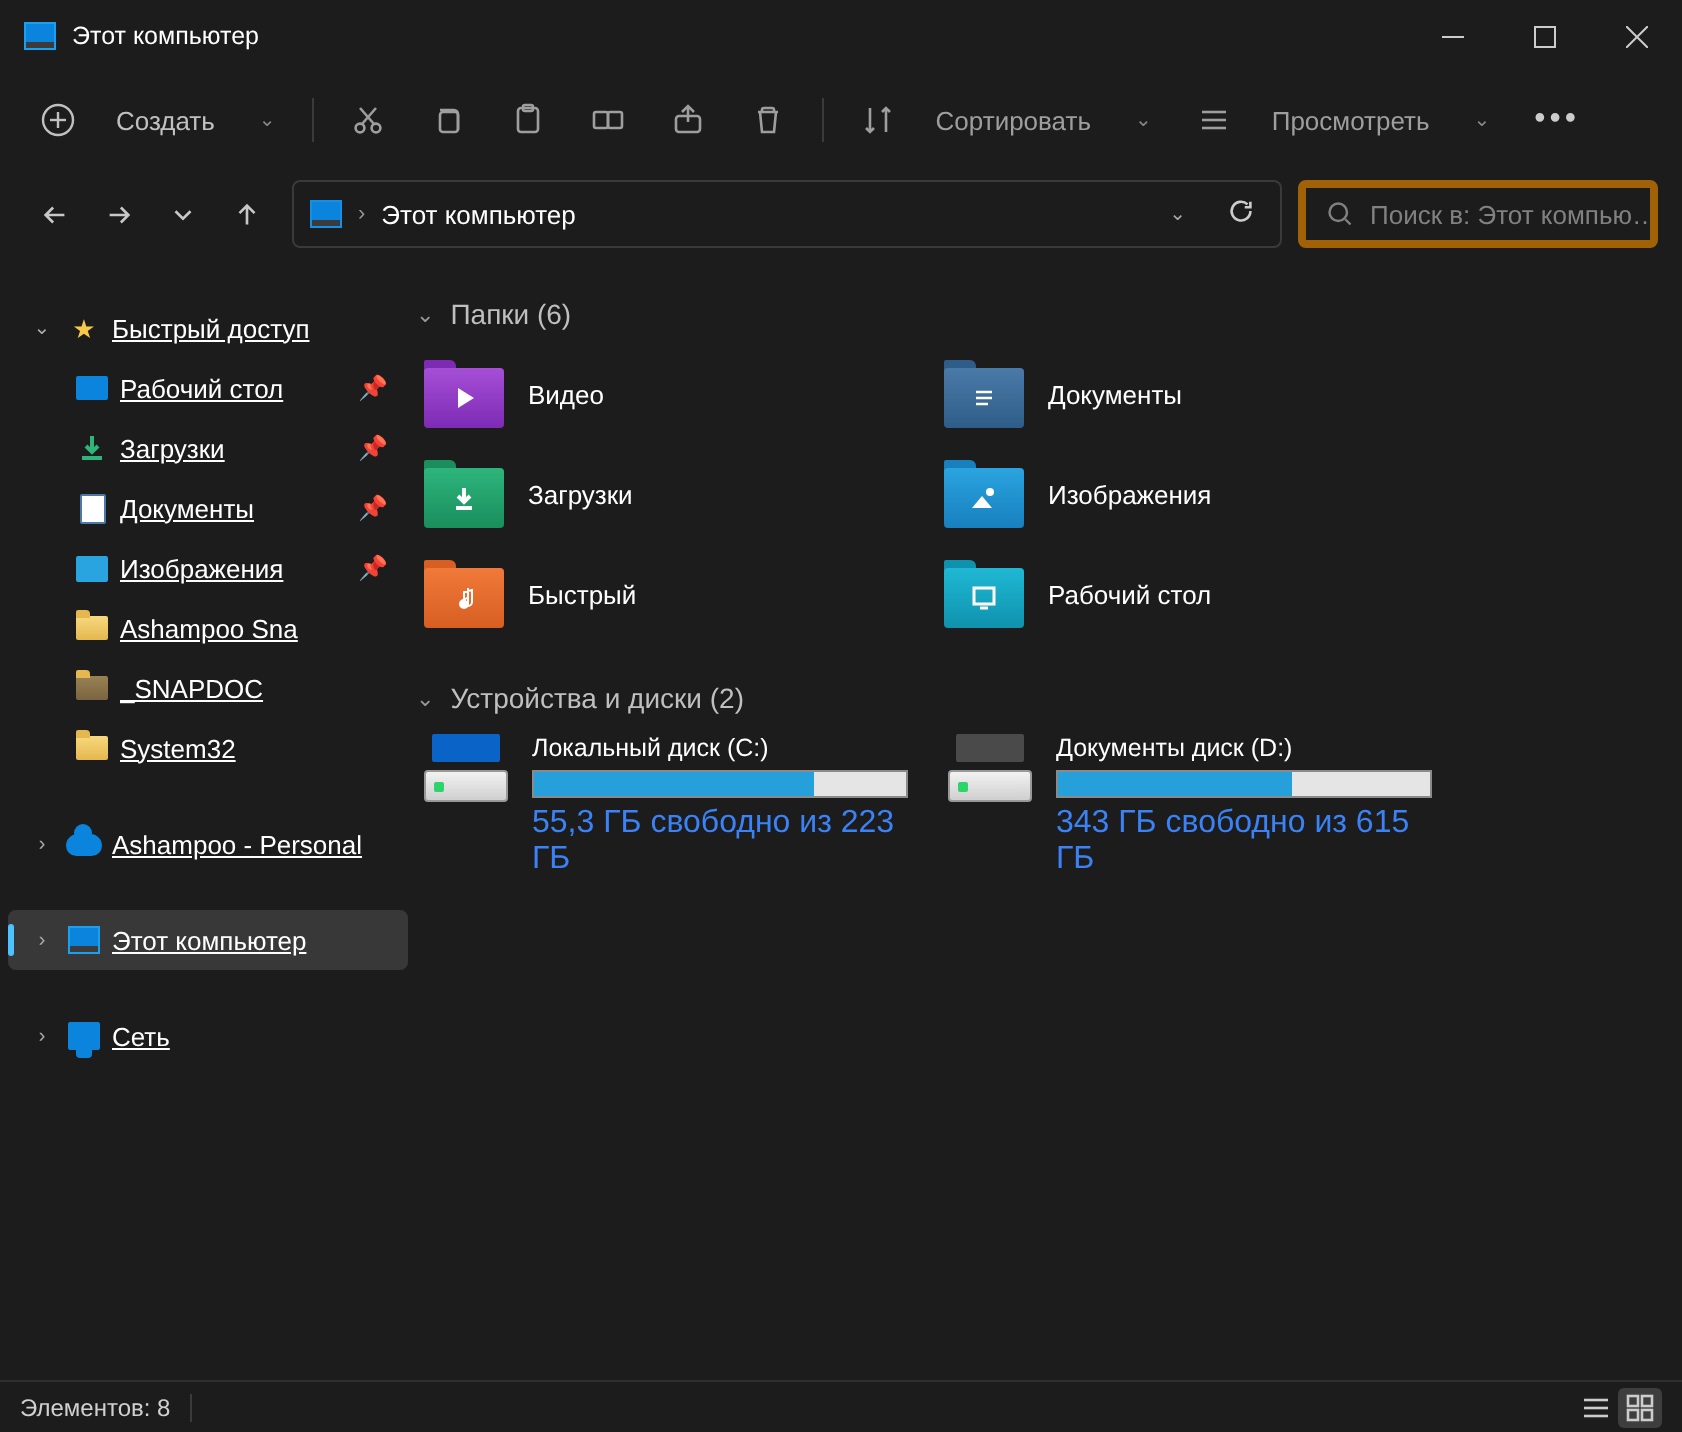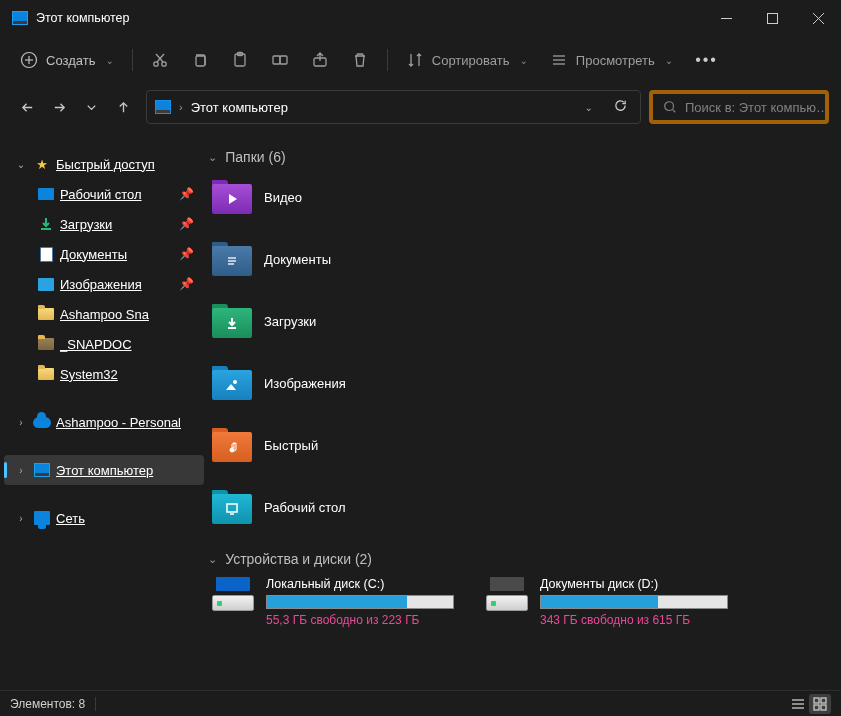--- a/index.html
+++ b/index.html
@@ -6,21 +6,21 @@
   body { background: #000; width: 841px; height: 716px; overflow: hidden; }
   .window { background: #1c1c1c; width: 841px; height: 716px; display: flex; flex-direction: column; color: #fff; }
   .titlebar { display: flex; align-items: center; height: 36px; padding-left: 12px; }
   .titlebar .title-icon { width: 16px; height: 14px; background: #0a84dc; border: 1px solid #1aa0f0; position: relative; margin-right: 8px;}
   .titlebar .title-icon::after{ content:""; position:absolute; bottom:0; left:0; right:0; height:3px; background:#3b3b3b;}
   .titlebar .title { font-size: 12.5px; color: #fff; }
   .titlebar .spacer { flex: 1; }
   .winbtn { width: 46px; height: 36px; display:flex; align-items:center; justify-content:center; color:#ccc; }
   .winbtn svg { width:11px; height:11px; }
   .toolbar { display:flex; align-items:center; height:48px; padding:0 10px; gap:2px; }
-  .tbtn { height:36px; padding:0 10px; display:flex; align-items:center; justify-content:flex-start; color:#9e9e9e; border-radius:4px; font-size:13px; gap:8px;}
+  .tbtn { height:36px; padding:0 10px; display:flex; align-items:center; justify-content:flex-start; color:#9e9e9e; border-radius:4px; font-size:13px; gap:20px;}
   .tbtn .chev { font-size:10px; color:#888; margin-left:2px;}
   .tbtn.create { color:#c0c0c0; }
   .tbtn svg { width:18px; height:18px; }
   .vsep { width:1px; height:22px; background:#3a3a3a; margin:0 6px;}
   .navrow { display:flex; align-items:center; padding:6px 12px 10px 12px; gap:8px; }
   .navbtns { display:flex; gap:2px; }
   .navbtn { width:30px; height:30px; display:flex; align-items:center; justify-content:center; color:#c8c8c8; border-radius:4px;}
   .navbtn svg{width:15px;height:15px;}
   .address { flex:1; display:flex; align-items:center; height:34px; border:1px solid #3a3a3a; border-radius:4px; padding:0 6px 0 8px; gap:6px; background:#1c1c1c; font-size:13px; }
   .address .monitor { width:16px; height:14px; background:#0a84dc; border:1px solid #168fe7; position:relative;}
@@ -41,38 +41,38 @@
   .side-item .pin { color:#6a6a6a; font-size:12px; margin-right:10px;}
   .side-item.sub { padding-left:32px; }
   .side-item.top { margin-top:4px; }
   .side-item.active { background:#383838; }
   .side-item.active::before{ content:""; width:3px; height:16px; background:#4cc2ff; border-radius:2px; position:absolute; margin-left:-10px;}
   .side-item.active { position:relative;}
   .side-spacer{height:14px;}
   .content { flex:1; overflow-y:auto; padding:15px 12px 0 0; }
   .group-header { display:flex; align-items:center; color:#bfbfbf; font-size:14px; margin:0 0 10px 0;}
   .group-header .chev { color:#9a9a9a; font-size:11px; margin-right:8px;}
-  .folders { display:flex; flex-wrap:wrap; gap:18px 20px; margin-bottom:22px;flex-direction:column;}
+  .folders { display:flex; flex-wrap:wrap; gap:6px 20px; margin-bottom:22px;}
   .folder { display:flex; align-items:center; width:240px; height:44px; gap:12px; padding-left:4px;}
   .ficon { width:40px; height:34px; position:relative; }
   .ficon .tab{position:absolute;top:0;left:0;width:16px;height:6px;border-radius:1px 3px 0 0;}
   .ficon .body{position:absolute;top:4px;left:0;right:0;bottom:0;border-radius:2px;display:flex;align-items:center;justify-content:center;}
   .ficon .body svg{width:16px;height:16px;color:#fff;}
   .fname { font-size:13px; color:#fff;}
-  .drives { display:flex; flex-wrap:wrap; gap:6px 28px;align-items:flex-end; }
+  .drives { display:flex; flex-wrap:wrap; gap:6px 16px;align-items:flex-end; }
   .drive { display:flex; width:246px; gap:12px; padding-left:4px;}
   .dicon { width:42px; height:34px; position:relative; flex:none;}
   .dicon .top{position:absolute;top:0;left:4px;right:4px;height:14px;border-radius:1px;}
   .dicon .base{position:absolute;bottom:0;left:0;right:0;height:16px;background:linear-gradient(#f2f2f2,#cfcfcf);border-radius:2px;border:1px solid #999;}
   .dicon .led{position:absolute;bottom:5px;left:5px;width:5px;height:5px;background:#2cd46b;border-radius:1px;}
   .dinfo { flex:1; font-size:12.5px;}
   .dname{color:#fff;margin-bottom:4px;}
   .dbar{height:14px;background:#e5e5e5;border:1px solid #8a8a8a;margin-bottom:4px;position:relative;}
   .dfill{position:absolute;top:0;left:0;bottom:0;background:#26a0da;}
-  .dfree{color:#ec4899;font-size:12px;}
+  .dfree{color:#3b82f6;font-size:16px;}
   .statusbar { height:26px; border-top:1px solid #2e2e2e; display:flex; align-items:center; padding:0 10px; font-size:12px; color:#d0d0d0;}
   .statusbar .sdiv{width:1px;height:14px;background:#3a3a3a;margin:0 10px;}
   .statusbar .spacer{flex:1;}
   .viewbtn{width:22px;height:20px;display:flex;align-items:center;justify-content:center;color:#ccc;}
   .viewbtn.active{background:#3e3e3e;border-radius:3px;}
   .star{color:#f7c948;}
   .folder-plain{width:16px;height:12px;background:linear-gradient(#f7d97e,#e4b74f);border-radius:1px;position:relative;}
   .folder-plain::before{content:"";position:absolute;top:-3px;left:0;width:7px;height:4px;background:#e4b74f;border-radius:1px 2px 0 0;}
   .cloud{width:18px;height:11px;background:#0a84dc;border-radius:8px 8px 7px 7px;position:relative;}
   .cloud::before{content:"";position:absolute;top:-5px;left:4px;width:9px;height:9px;background:#0a84dc;border-radius:50%;}

